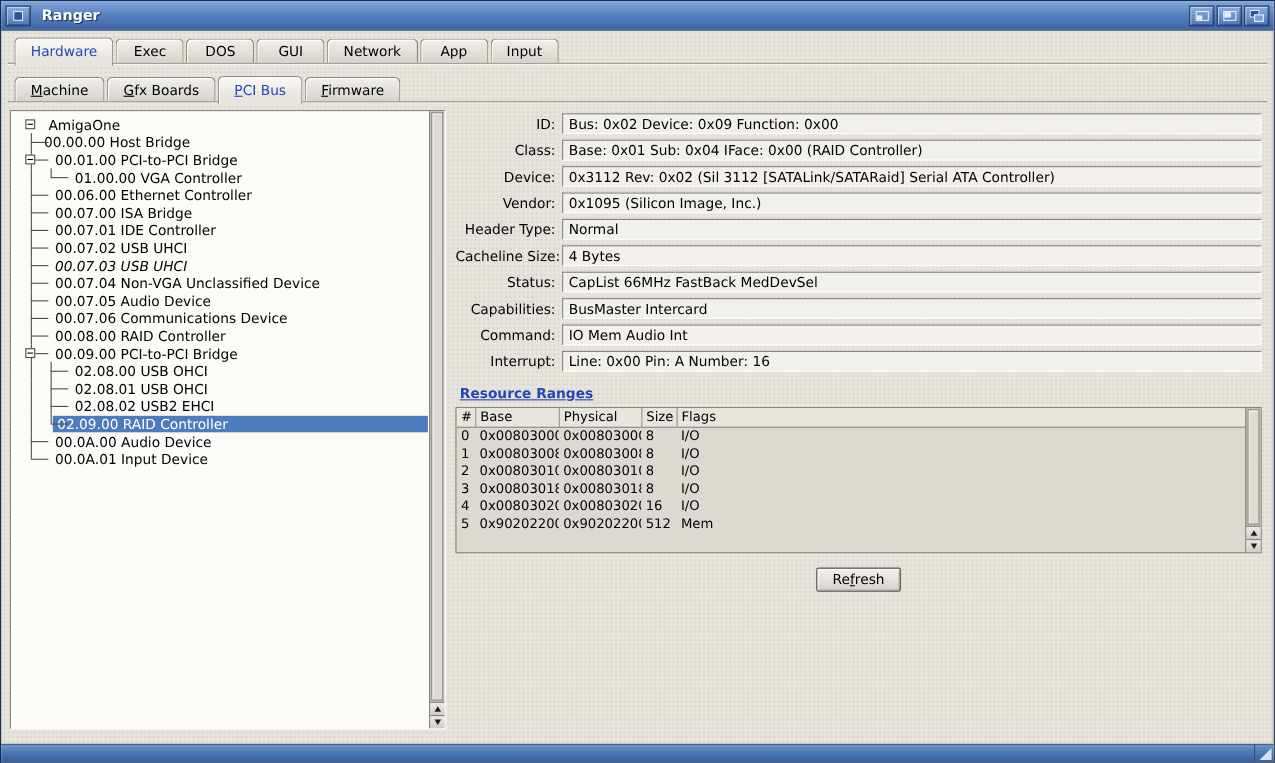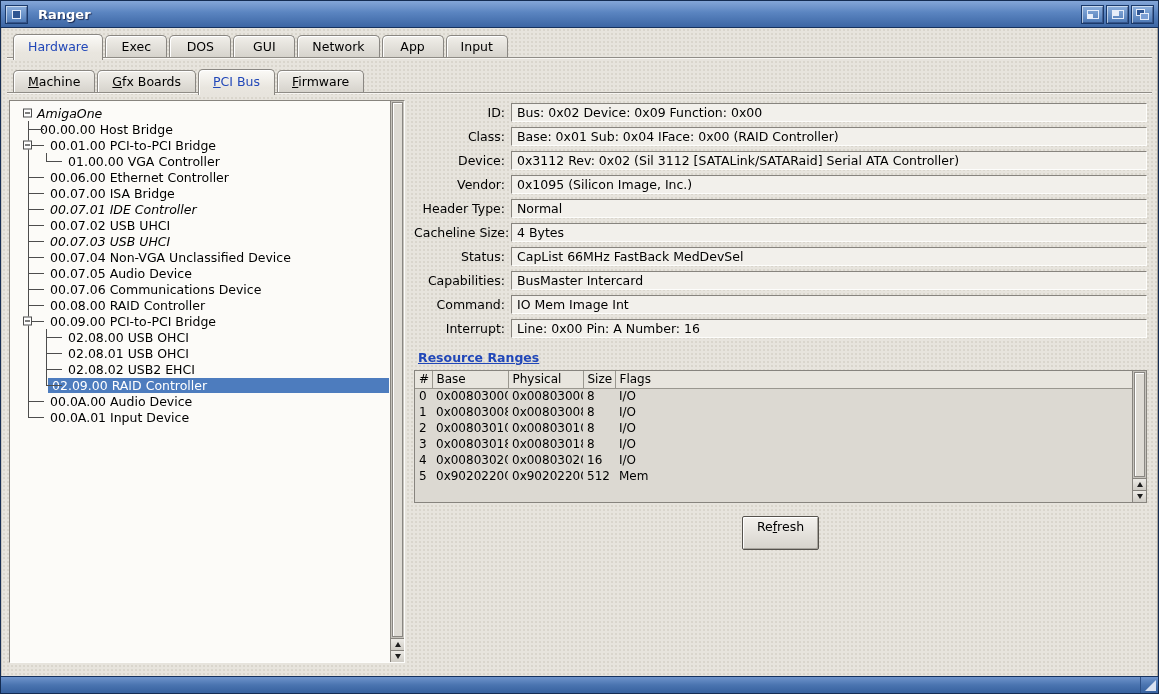--- a/index.html
+++ b/index.html
@@ -106,21 +106,21 @@
   .rr-table th{
     background:#e8e5de;font-weight:normal;text-align:left;
     padding:1px 4px;height:17px;border-bottom:1px solid #9a978f;border-right:1px solid #9a978f;
     white-space:nowrap;overflow:hidden;
   }
   .rr-table th:last-child{border-right:none;}
   .rr-table td{padding:0 4px;height:16px;white-space:nowrap;overflow:hidden;}
   .button-row{margin-top:13px;text-align:center;}
   .btn{
     font-family:inherit;font-size:12.5px;color:#000;
-    padding:2px 14px 15px;background:linear-gradient(#f4f2ee,#d6d3cc);
+    padding:2px 14px 3px;background:linear-gradient(#f4f2ee,#d6d3cc);
     border:1px solid #55524c;border-radius:2px;
     box-shadow:inset 1px 1px 0 #fff,inset -1px -1px 0 #a8a59e;cursor:pointer;
   }
   
   .bottombar{
     height:17px;flex:0 0 17px;display:flex;justify-content:flex-end;
     background:linear-gradient(#6f94cb 0%,#4a74b0 50%,#37619e 100%);
     border-top:1px solid #16325e;
   }
   .resize{width:18px;height:100%;position:relative;border-left:1px solid #2c4f86;cursor:nwse-resize;}
@@ -175,21 +175,21 @@
         <div class="tab"><u>F</u>irmware</div>
       </div>
     <div class="rule"></div>
 
     <div class="content">
 
       <div class="tree-panel">
         <div class="tree">
             <div class="tree-row">
               <span class="texp" style="left: 11px;"></span>
-              <span class="tlabel" style="margin-left: 21px; font-style: italic;">AmigaOne</span>
+              <span class="tlabel" style="margin-left: 28px;">AmigaOne</span>
             </div>
             <div class="tree-row">
               <span class="tline" style="left: 16px;"></span>
               <span class="ttick" style="left: 16px; width: 16px;"></span>
               <span class="tlabel" style="margin-left: 24px;">00.00.00 Host Bridge</span>
             </div>
             <div class="tree-row">
               <span class="tline" style="left: 16px;"></span>
               <span class="ttick" style="left: 16px; width: 16px;"></span>
               <span class="texp" style="left: 11px;"></span>
@@ -207,21 +207,21 @@
               <span class="tlabel" style="margin-left: 34px; text-align: center;">00.06.00 Ethernet Controller</span>
             </div>
             <div class="tree-row">
               <span class="tline" style="left: 16px;"></span>
               <span class="ttick" style="left: 16px; width: 16px;"></span>
               <span class="tlabel" style="margin-left: 34px;">00.07.00 ISA Bridge</span>
             </div>
             <div class="tree-row">
               <span class="tline" style="left: 16px;"></span>
               <span class="ttick" style="left: 16px; width: 16px;"></span>
-              <span class="tlabel" style="margin-left: 34px; font-style: italic;">00.07.01 IDE Controller</span>
+              <span class="tlabel" style="margin-left: 34px;">00.07.01 IDE Controller</span>
             </div>
             <div class="tree-row">
               <span class="tline" style="left: 16px;"></span>
               <span class="ttick" style="left: 16px; width: 16px;"></span>
               <span class="tlabel" style="margin-left: 34px;">00.07.02 USB UHCI</span>
             </div>
             <div class="tree-row">
               <span class="tline" style="left: 16px;"></span>
               <span class="ttick" style="left: 16px; width: 16px;"></span>
               <span class="tlabel" style="margin-left: 34px; font-style: italic;">00.07.03 USB UHCI</span>
@@ -327,21 +327,21 @@
             <div class="field-row">
               <div class="field-label">Status:</div>
               <div class="field-value">CapList 66MHz FastBack MedDevSel</div>
             </div>
             <div class="field-row">
               <div class="field-label">Capabilities:</div>
               <div class="field-value">BusMaster Intercard</div>
             </div>
             <div class="field-row">
               <div class="field-label">Command:</div>
-              <div class="field-value">IO Mem Image Int</div>
+              <div class="field-value">IO Mem Audio Int</div>
             </div>
             <div class="field-row">
               <div class="field-label">Interrupt:</div>
               <div class="field-value">Line: 0x00 Pin: A Number: 16</div>
             </div>
           </div>
 
         <div class="group-title">Resource Ranges</div>
 
         <div class="table-wrap">

